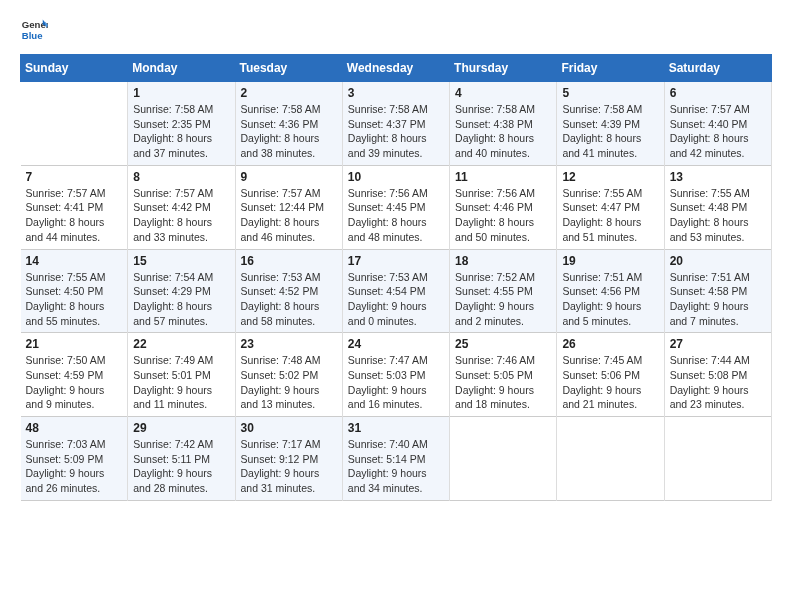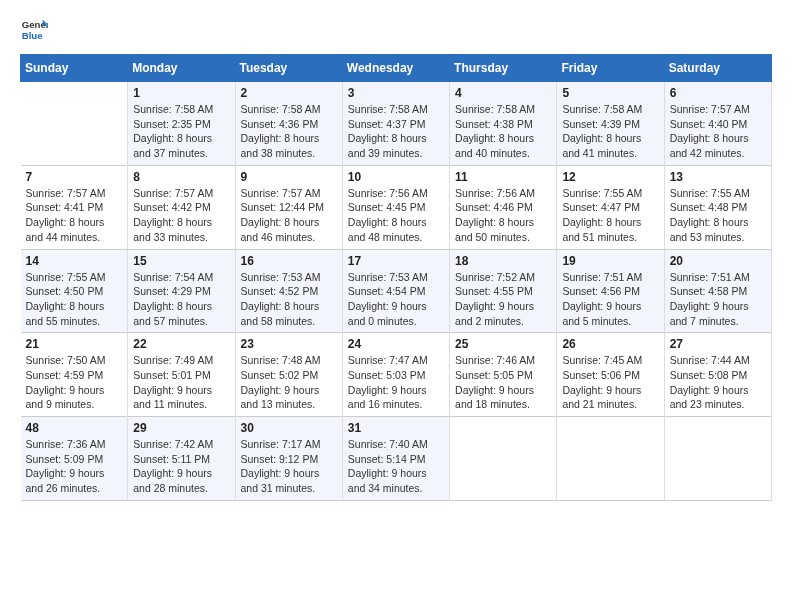--- a/index.html
+++ b/index.html
@@ -291,21 +291,21 @@
           <td>
             <div class="day-number">27</div>
         <div class="day-info">Sunrise: 7:44 AM</div>
         <div class="day-info">Sunset: 5:08 PM</div>
         <div class="day-info">Daylight: 9 hours and 23 minutes.</div>
           </td>
         </tr>
         <tr>
           <td>
             <div class="day-number">48</div>
-        <div class="day-info">Sunrise: 7:36 AM</div>
+        <div class="day-info">Sunrise: 7:03 AM</div>
         <div class="day-info">Sunset: 5:09 PM</div>
         <div class="day-info">Daylight: 9 hours and 26 minutes.</div>
           </td>
           <td>
             <div class="day-number">29</div>
         <div class="day-info">Sunrise: 7:42 AM</div>
         <div class="day-info">Sunset: 5:11 PM</div>
         <div class="day-info">Daylight: 9 hours and 28 minutes.</div>
           </td>
           <td>

